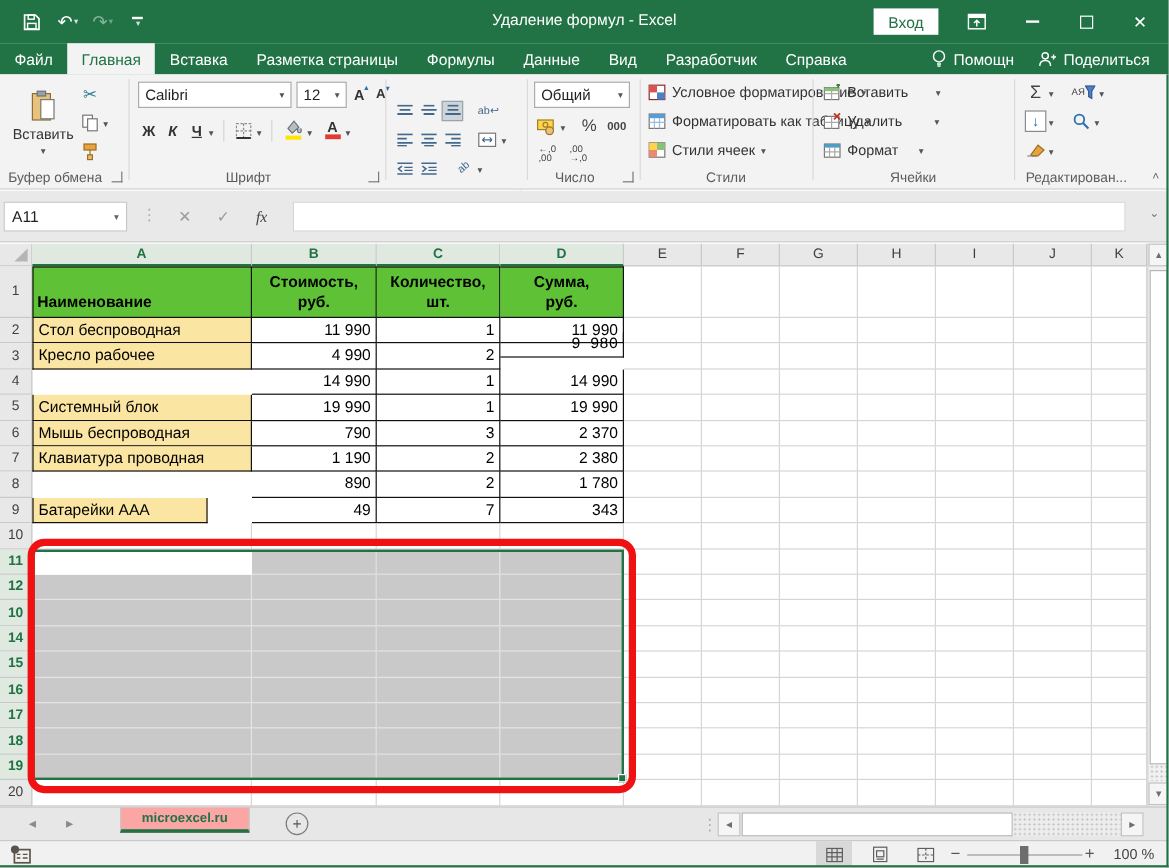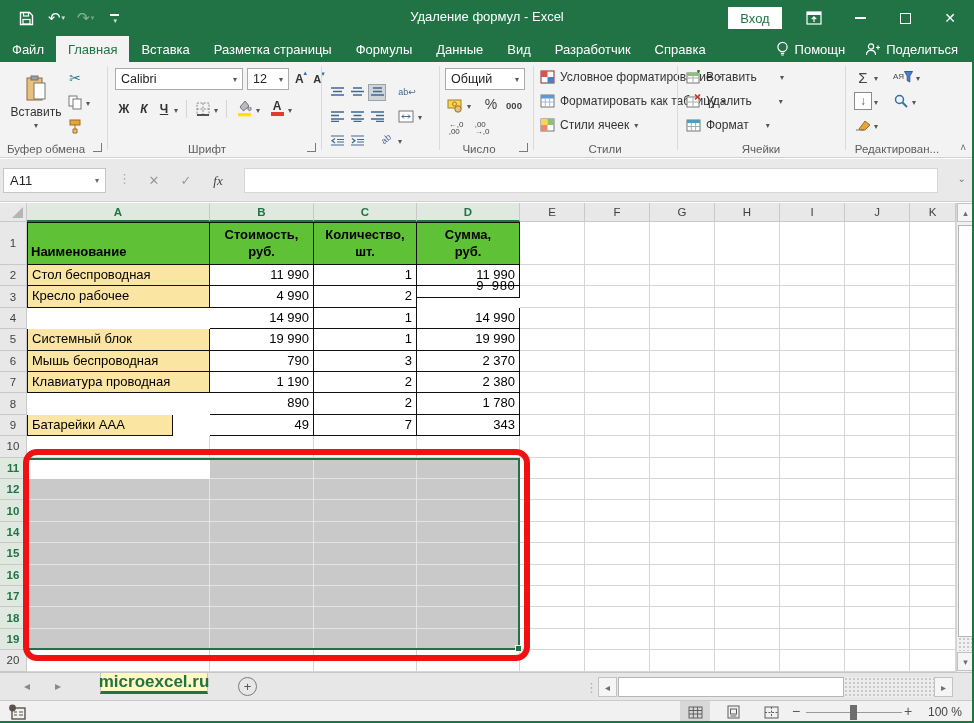--- a/index.html
+++ b/index.html
@@ -68,21 +68,21 @@
   .sel-cell { background:#c9c9c9; border-right:1px solid #e4e4e4; border-bottom:1px solid #e4e4e4; }
   #sel-border { position:absolute; border:2px solid #217346; background:transparent; }
   #active-cell { position:absolute; background:#fff; }
   #fill-handle { position:absolute; width:7px; height:7px; background:#217346; border:1px solid #fff; }
   #red-box { position:absolute; border:6px solid #f01212; border-radius:14px; background:transparent; }
   #corner-tri { position:absolute; right:3px; bottom:3px; width:0; height:0; border-left:11px solid transparent; border-bottom:11px solid #b5b5b5; }
 
   
   #sheetbar { position:absolute; left:0; top:672px; width:974px; height:28px; background:#e7e7e7; border-top:1px solid #c6c6c6; }
   .nav-arr { position:absolute; top:6px; color:#8a8a8a; font-size:12px; }
-  #sheet-tab { position:absolute; left:100px; top:0; width:108px; height:21px; background:#fef9c3; border-left:1px solid #c6c6c6; border-right:1px solid #c6c6c6; border-bottom:3px solid #217346; color:#217346; font-weight:bold; font-size:17px; display:flex; align-items:center; justify-content:center; }
+  #sheet-tab { position:absolute; left:100px; top:0; width:108px; height:21px; background:#fca5a5; border-left:1px solid #c6c6c6; border-right:1px solid #c6c6c6; border-bottom:3px solid #217346; color:#217346; font-weight:bold; font-size:11px; display:flex; align-items:center; justify-content:center; }
   #add-sheet { position:absolute; left:238px; top:4px; width:19px; height:19px; border:1px solid #7c7c7c; border-radius:50%; color:#555; display:flex; align-items:center; justify-content:center; font-size:13px; }
   #hscroll { position:absolute; left:598px; top:4px; width:356px; height:20px; }
   .sbtn { position:absolute; top:0; width:19px; height:20px; background:#f5f5f5; border:1px solid #c2c2c2; color:#6e6e6e; font-size:10px; display:flex; align-items:center; justify-content:center; }
   #h-thumb { position:absolute; left:20px; top:0; width:226px; height:20px; background:#fff; border:1px solid #b5b5b5; }
   #h-track { position:absolute; left:246px; top:0; width:90px; height:20px; background:#ededed; background-image:radial-gradient(#c9c9c9 1px, transparent 1px); background-size:4px 4px; }
 
   
   #statusbar { position:absolute; left:0; top:700px; width:974px; height:23px; background:#f1f1f1; border-top:1px solid #cacaca; }
   .viewbtn { position:absolute; top:0; width:30px; height:22px; display:flex; align-items:center; justify-content:center; }
   .viewbtn.on { background:#d8d8d8; }

